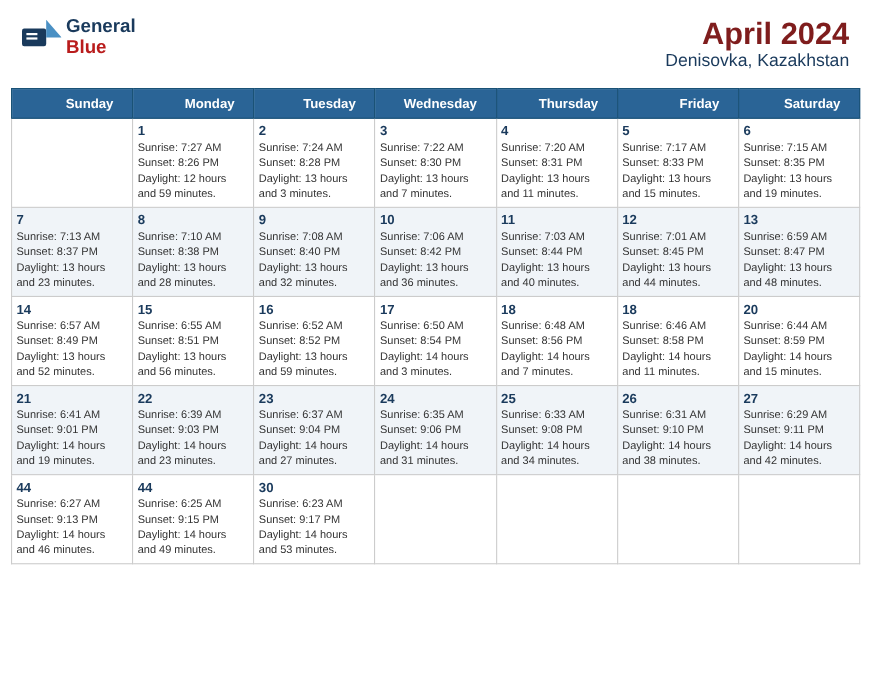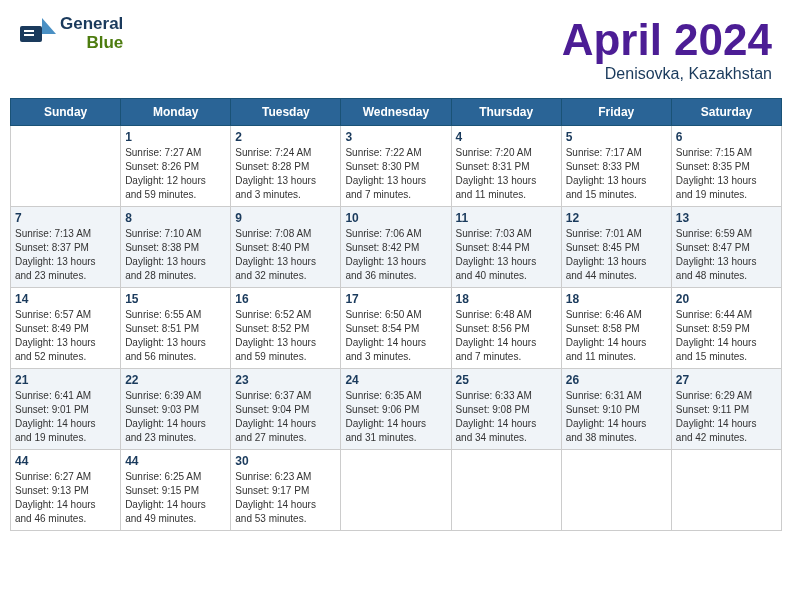--- a/index.html
+++ b/index.html
@@ -19,39 +19,39 @@
     }
     .logo {
       display: flex;
       flex-direction: column;
       align-items: flex-start;
     }
     .title-block {
       text-align: right;
     }
     .month-title {
-      font-size: 44px;
+      font-size: 28px;
       font-weight: bold;
-      color: #4c1d95;
+      color: #7f1d1d;
     }
     .subtitle {
       font-size: 16px;
       color: #1a3a5c;
       margin-left: 16px;
     }
     .calendar {
       width: 100%;
       border-collapse: collapse;
       font-size: 10.5px;
     }
     .calendar thead tr th {
       background-color: #2a6496;
       color: #fff;
-      padding: 6px 4px;
-      text-align: center;
+      padding: 6px 17px;
+      text-align: right;
       font-size: 12px;
       border: 1px solid #1a5276;
     }
     .calendar tbody tr td {
       border: 1px solid #ccc;
       vertical-align: top;
       padding: 4px;
       min-height: 80px;
       width: calc(100% / 7);
     }
@@ -84,21 +84,21 @@
   <div class="logo">
     <div style="display:flex; align-items:center;">
       <svg width="36" height="32" viewBox="0 0 36 32">
         <rect x="0" y="8" width="22" height="16" fill="#1a3a5c" rx="2"></rect>
         <polygon points="22,0 36,16 22,16" fill="#4a90c4"></polygon>
         <rect x="4" y="12" width="10" height="2" fill="white"></rect>
         <rect x="4" y="16" width="10" height="2" fill="white"></rect>
       </svg>
       <div style="margin-left:4px;">
         <div style="font-size:17px; font-weight:bold; color:#1a3a5c; line-height:1.1;text-align:right;">General</div>
-        <div style="font-size:17px; font-weight:bold; color:#4d7c0f; line-height:1.1;text-align:right;">Blue</div>
+        <div style="font-size:17px; font-weight:bold; color:#b91c1c; line-height:1.1;">Blue</div>
       </div>
     </div>
   </div>
   <div class="title-block">
     <div class="month-title">April 2024</div>
     <div class="subtitle">Denisovka, Kazakhstan</div>
   </div>
 </div>
 
 <table class="calendar">

